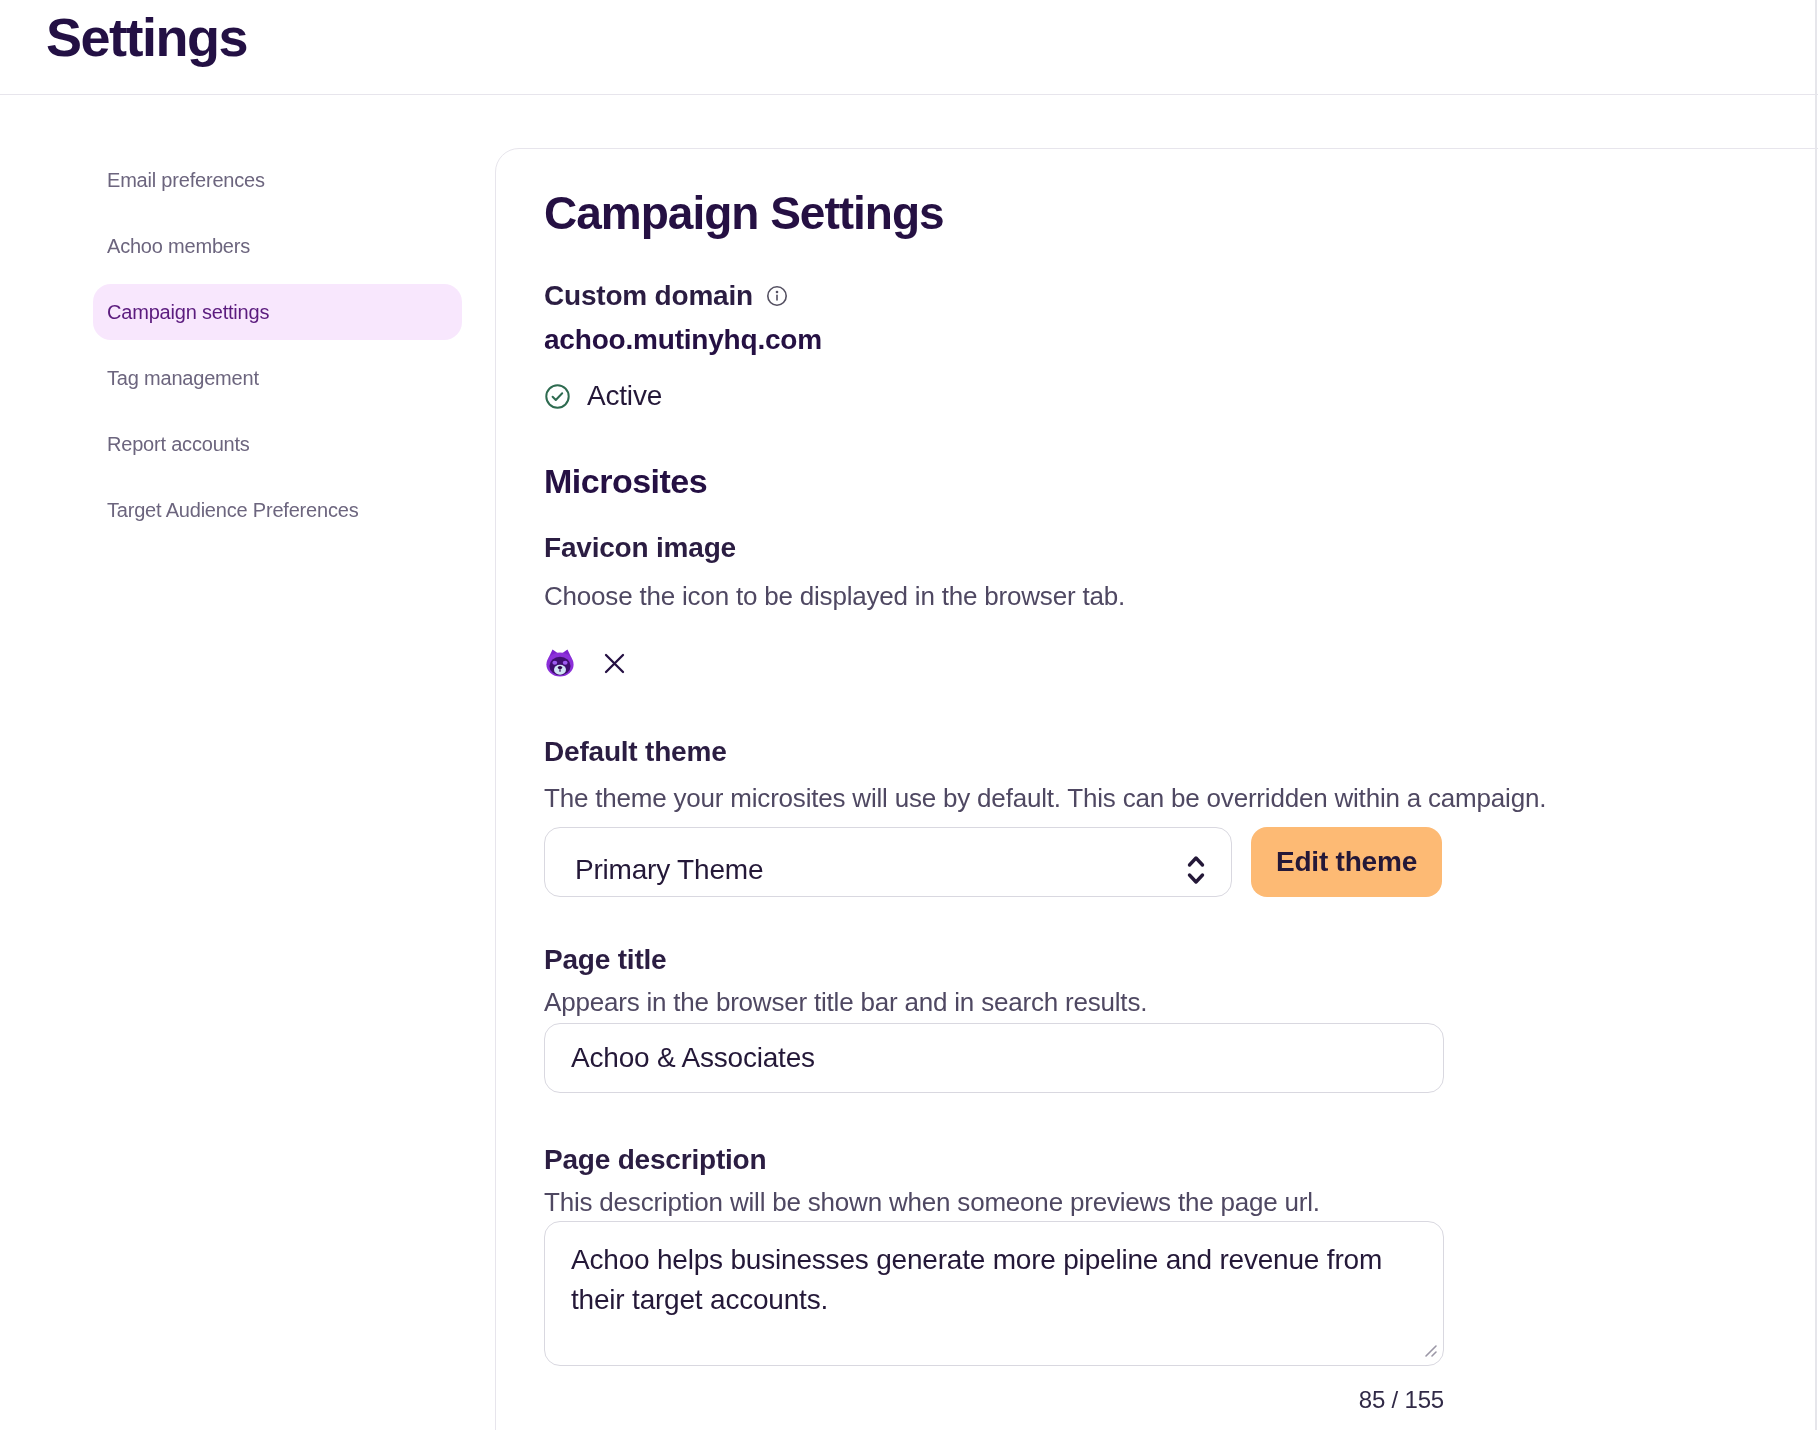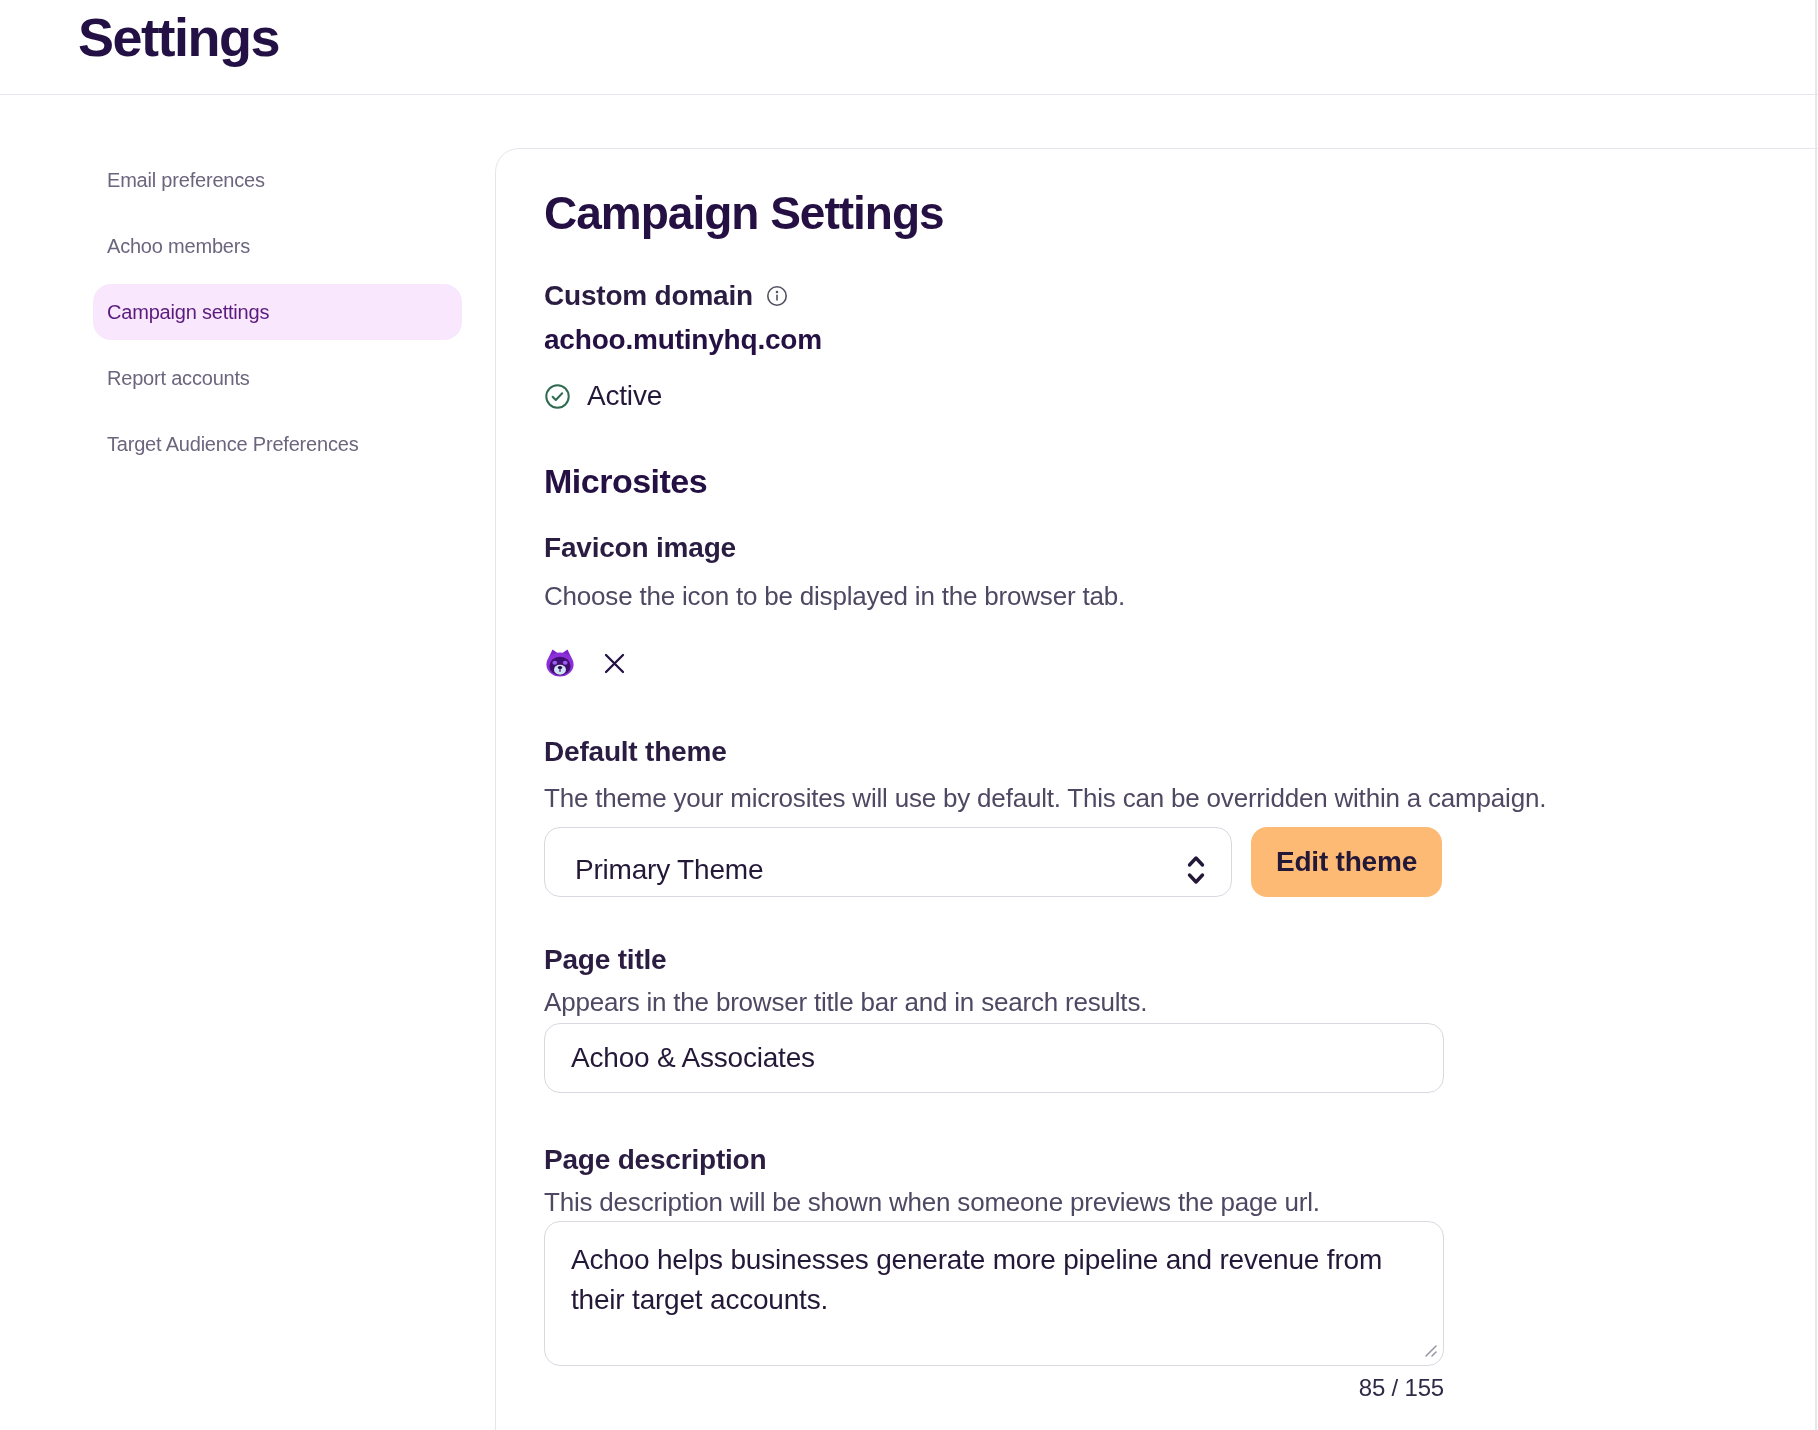--- a/index.html
+++ b/index.html
@@ -1,20 +1,20 @@
 <!DOCTYPE html>
 <html><head>
 <meta charset="utf-8">
 <style>
   * { margin:0; padding:0; box-sizing:border-box; }
   html,body { width:1818px; height:1430px; overflow:hidden; background:#ffffff;
     font-family:"Liberation Sans","DejaVu Sans",sans-serif; color:#251043; letter-spacing:-0.2px; }
 
   
-  .page-header { height:95px; border-bottom:1px solid #e7e5ec; padding:6px 0 0 78px; }
+  .page-header { height:95px; border-bottom:1px solid #e7e5ec; padding:6px 0 0 46px; }
   .page-header h1 { font-size:54px; font-weight:700; letter-spacing:-1.5px; color:#231044; }
 
   
   .content { display:flex; align-items:flex-start; }
 
   
   .sidebar { flex:none; width:462px; padding:57px 0 0 93px; }
   .nav-item { width:369px; padding:11px 14px; font-size:20px; line-height:34px;
     color:#6c657e; border-radius:18px; margin-bottom:10px; cursor:pointer; }
   .nav-item.active { background:#f8e7fd; color:#5b1b7e; }
@@ -57,39 +57,40 @@
     border-radius:16px; padding:12px 26px; font-family:inherit; font-size:28px; color:#241838;
     letter-spacing:-0.2px; outline:none; background:#fff; }
 
   .lbl-pdesc { margin-top:50px; }
   .desc-pdesc { margin-top:8px; }
   .textarea-wrap { position:relative; margin-top:2px; width:900px; }
   .textarea-wrap textarea { width:900px; height:145px; border:1.5px solid #d9d8e0; border-radius:16px;
     padding:18px 26px; font-family:inherit; font-size:28px; line-height:40px; color:#241838;
     letter-spacing:-0.2px; resize:none; outline:none; display:block; background:#fff; }
   .resize-grip { position:absolute; right:6px; bottom:8px; cursor:nwse-resize; }
-  .char-count { width:900px; margin-top:8px; text-align:right; font-size:24px; color:#312a47; }
+  .char-count { width:900px; margin-top:20px; text-align:right; font-size:24px; color:#312a47; }
 
   .window-edge { position:fixed; top:0; right:1px; width:2px; height:1430px; background:#e6e6eb; }
 
   .icon { flex:none; display:inline-flex; }
 </style>
 </head>
 <body>
 
 <header class="page-header">
   <h1>Settings</h1>
 </header>
 
 <div class="content">
 
   <nav class="sidebar">
     <div class="nav-item">Email preferences</div>
     <div class="nav-item">Achoo members</div>
     <div class="nav-item active">Campaign settings</div>
+    <div class="nav-item">Tag management</div>
     <div class="nav-item">Report accounts</div>
     <div class="nav-item">Target Audience Preferences</div>
   </nav>
 
   <section class="card">
 
     <h2>Campaign Settings</h2>
 
     <div class="field-label lbl-domain">
       <span>Custom domain</span>

